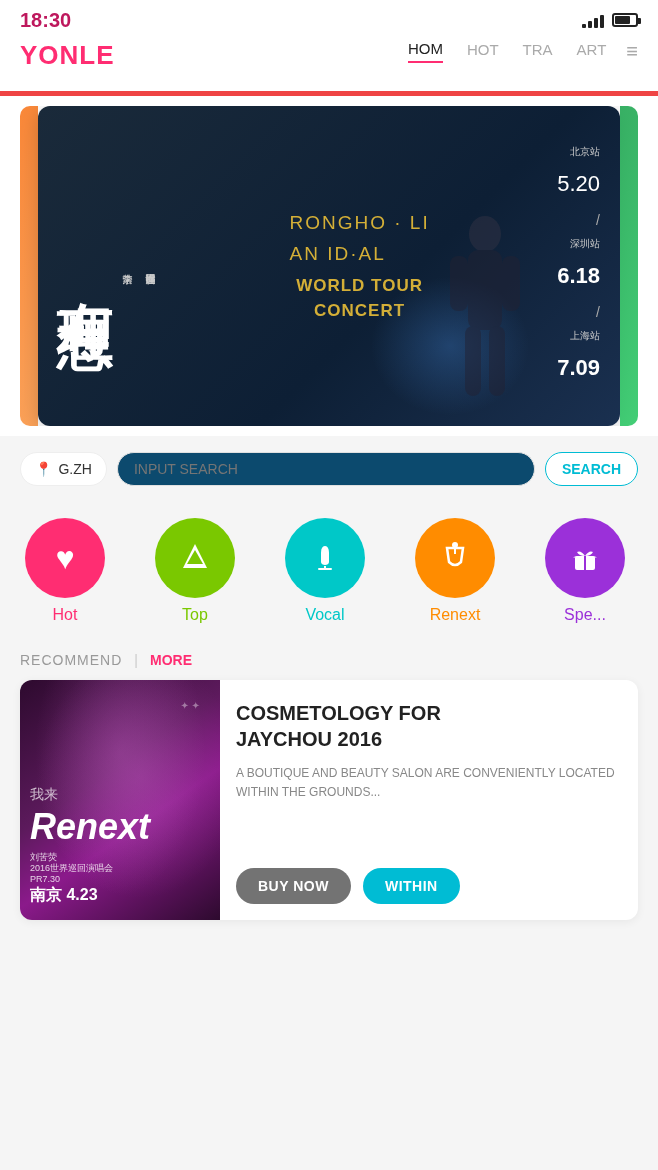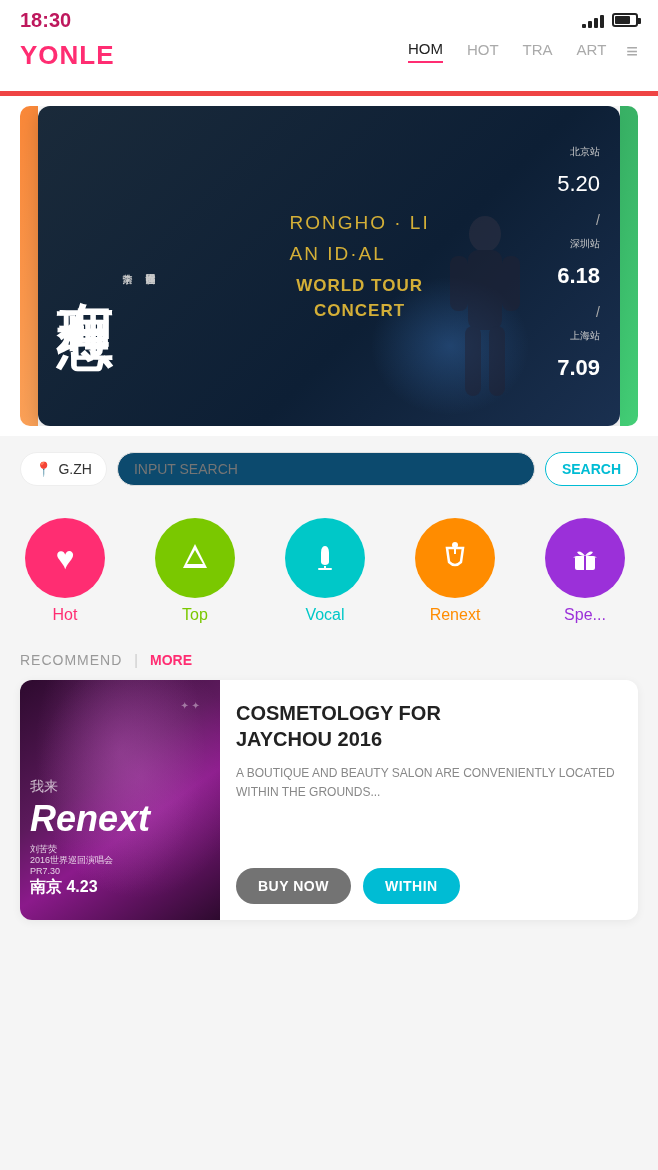--- a/index.html
+++ b/index.html
@@ -299,21 +299,21 @@
       position: relative;
       overflow: hidden;
     }
     .card-image-overlay {
       position: absolute;
       inset: 0;
       background: radial-gradient(ellipse at 60% 40%, rgba(180,80,180,0.4) 0%, transparent 60%);
     }
     .card-img-text {
       position: absolute;
-      bottom: 24px;
+      bottom: 16px;
       left: 10px;
       color: #fff;
       font-size: 20px;
       font-weight: 700;
       font-style: italic;
       line-height: 1.2;
     }
     .card-img-subtitle {
       font-size: 9px;
       color: rgba(255,255,255,0.8);

